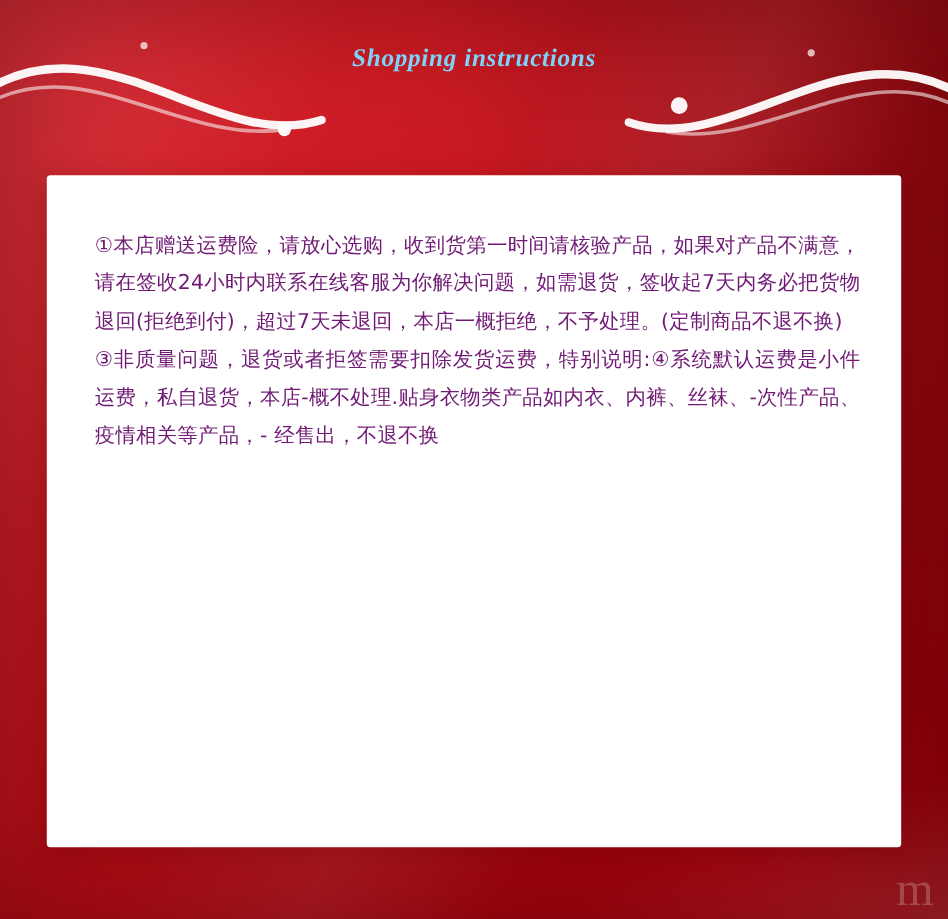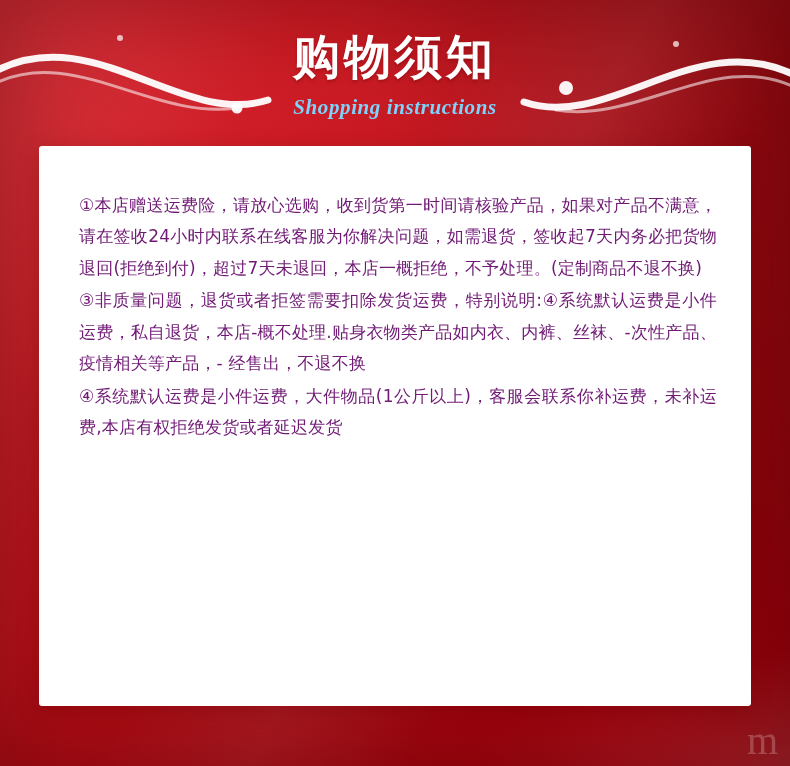--- a/index.html
+++ b/index.html
@@ -148,27 +148,25 @@
     <path d="M-10,78 C70,34 150,112 236,100" fill="none" stroke="#ffffff" stroke-width="3" stroke-linecap="round" opacity="0.55"></path>
     <path d="M800,70 C700,14 610,124 524,94" fill="none" stroke="#ffffff" stroke-width="7" stroke-linecap="round" opacity="0.95"></path>
     <path d="M800,82 C720,38 640,116 556,102" fill="none" stroke="#ffffff" stroke-width="3" stroke-linecap="round" opacity="0.55"></path>
     <circle cx="237" cy="100" r="5.5" fill="#ffffff" opacity="0.95"></circle>
     <circle cx="566" cy="80" r="7" fill="#ffffff" opacity="0.95"></circle>
     <circle cx="120" cy="30" r="3" fill="#ffffff" opacity="0.7"></circle>
     <circle cx="676" cy="36" r="3" fill="#ffffff" opacity="0.7"></circle>
   </svg>
 
   <div class="header">
-    <div class="title-cn">购物须知</div>
     <div class="title-en">Shopping instructions</div>
   </div>
 
   <div class="card">
     <div class="card-inner">
       <p class="para">①本店赠送运费险，请放心选购，收到货第一时间请核验产品，如果对产品不满意，请在签收24小时内联系在线客服为你解决问题，如需退货，签收起7天内务必把货物退回(拒绝到付)，超过7天未退回，本店一概拒绝，不予处理。(定制商品不退不换)</p>
       <p class="para">③非质量问题，退货或者拒签需要扣除发货运费，特别说明:④系统默认运费是小件运费，私自退货，本店-概不处理.贴身衣物类产品如内衣、内裤、丝袜、-次性产品、疫情相关等产品，- 经售出，不退不换</p>
-      <p class="para">④系统默认运费是小件运费，大件物品(1公斤以上)，客服会联系你补运费，未补运费,本店有权拒绝发货或者延迟发货</p>
     </div>
   </div>
 
   <div class="corner-shade"></div>
   <div class="watermark">m</div>
 </div>
 
 </body></html>

